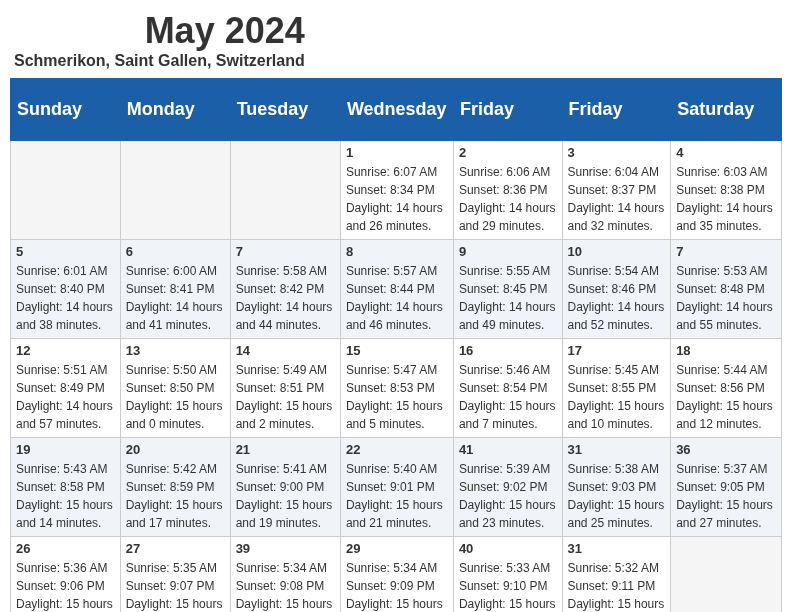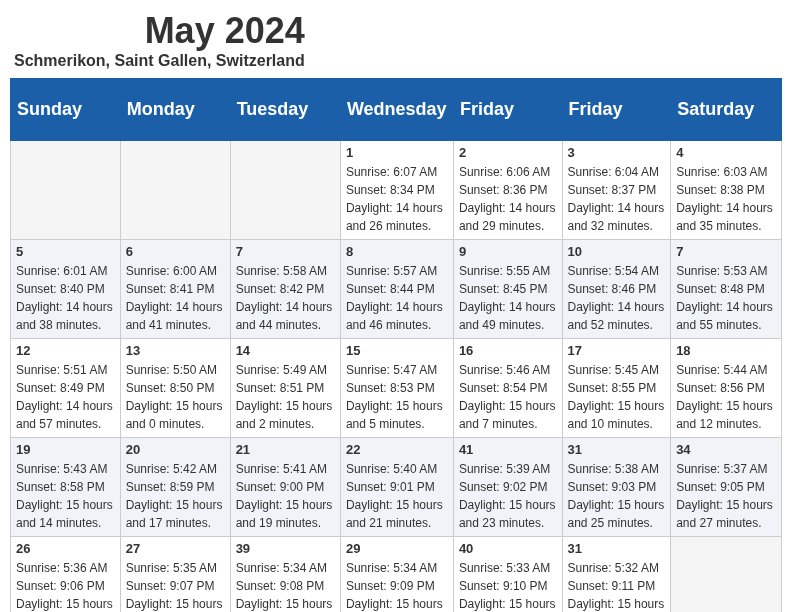--- a/index.html
+++ b/index.html
@@ -218,21 +218,21 @@
         </td>
         <td>
           <div class="day-number">41</div>
           <div class="day-info">Sunrise: 5:39 AM<br>Sunset: 9:02 PM<br>Daylight: 15 hours<br>and 23 minutes.</div>
         </td>
         <td>
           <div class="day-number">31</div>
           <div class="day-info">Sunrise: 5:38 AM<br>Sunset: 9:03 PM<br>Daylight: 15 hours<br>and 25 minutes.</div>
         </td>
         <td>
-          <div class="day-number">34</div>
+          <div class="day-number">36</div>
           <div class="day-info">Sunrise: 5:37 AM<br>Sunset: 9:05 PM<br>Daylight: 15 hours<br>and 27 minutes.</div>
         </td>
       </tr>
       <tr>
         <td>
           <div class="day-number">26</div>
           <div class="day-info">Sunrise: 5:36 AM<br>Sunset: 9:06 PM<br>Daylight: 15 hours<br>and 29 minutes.</div>
         </td>
         <td>
           <div class="day-number">27</div>

